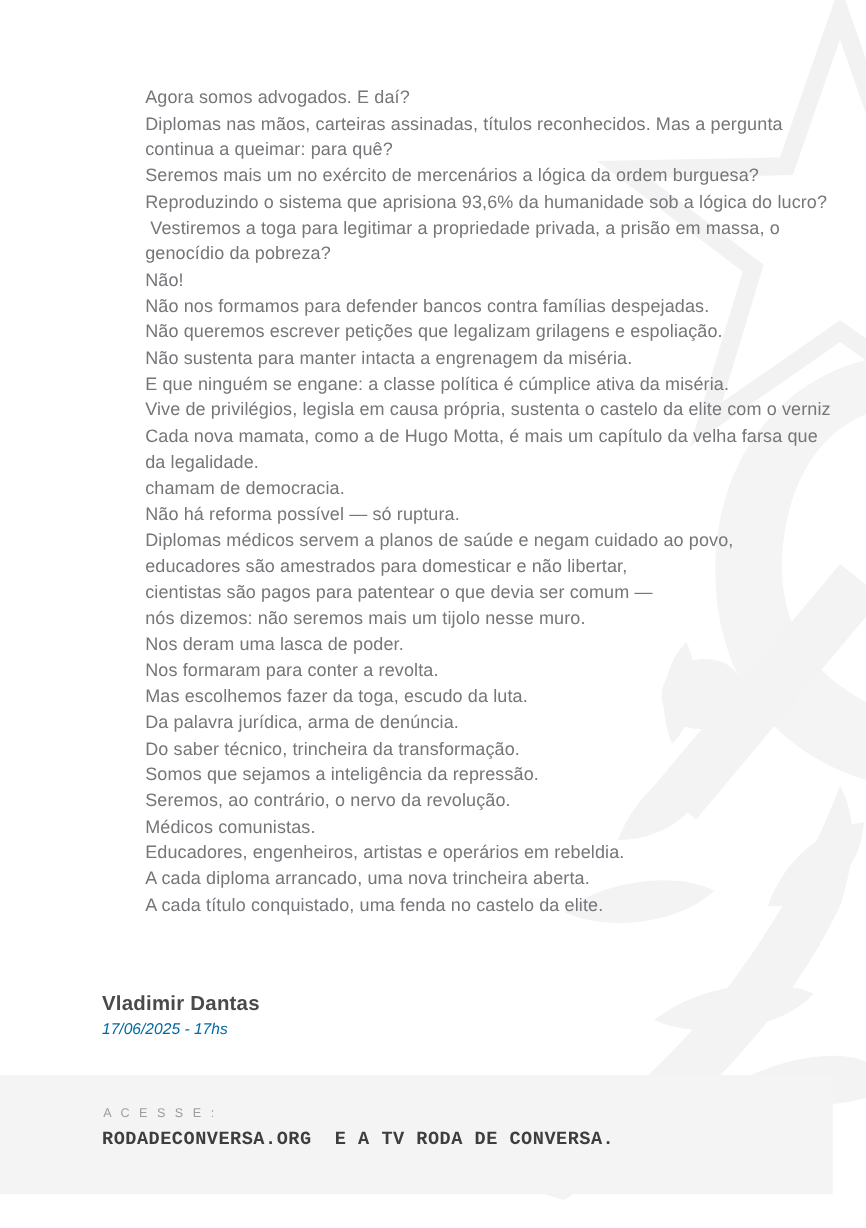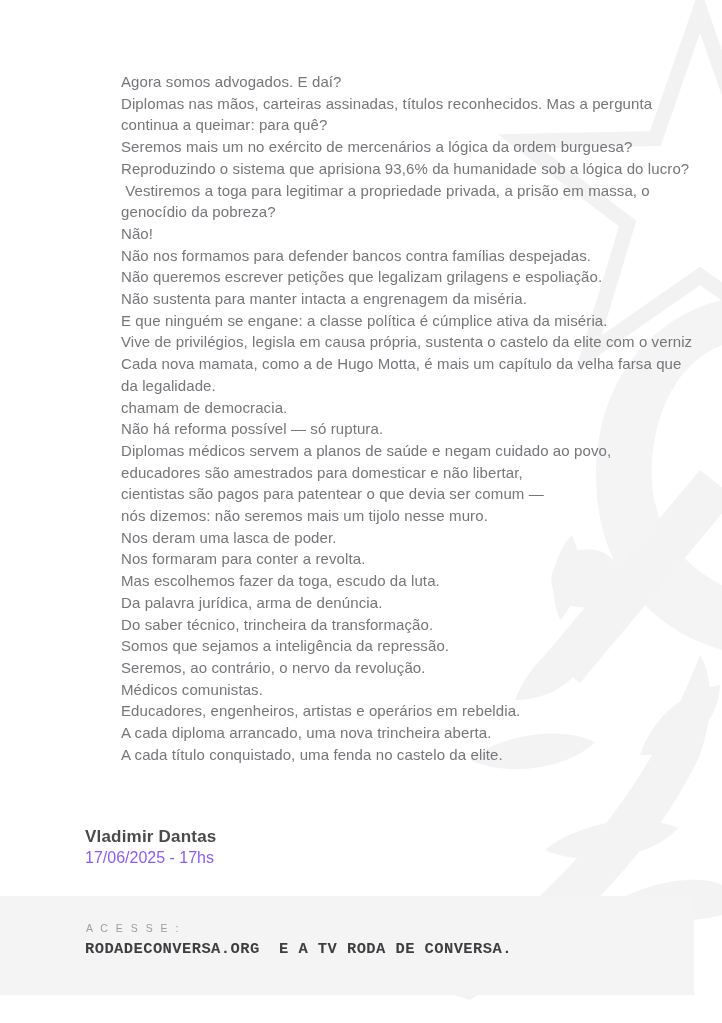--- a/index.html
+++ b/index.html
@@ -45,23 +45,24 @@
     z-index: 2;
   }
   .signature .name {
     font-size: 17px;
     font-weight: bold;
     color: #4a4a4c;
     line-height: 21px;
     letter-spacing: 0.2px;
   }
   .signature .datetime {
-    font-size: 16px;
-    color: #8b5cf6;
+    font-size: 13px;
+    color: #0369a1;
     line-height: 21px;
+    font-style: italic;
   }
   .footer {
     position: absolute;
     left: 0;
     top: 896px;
     width: 694px;
     height: 99px;
     background: #f4f4f4;
     z-index: 3;
   }

